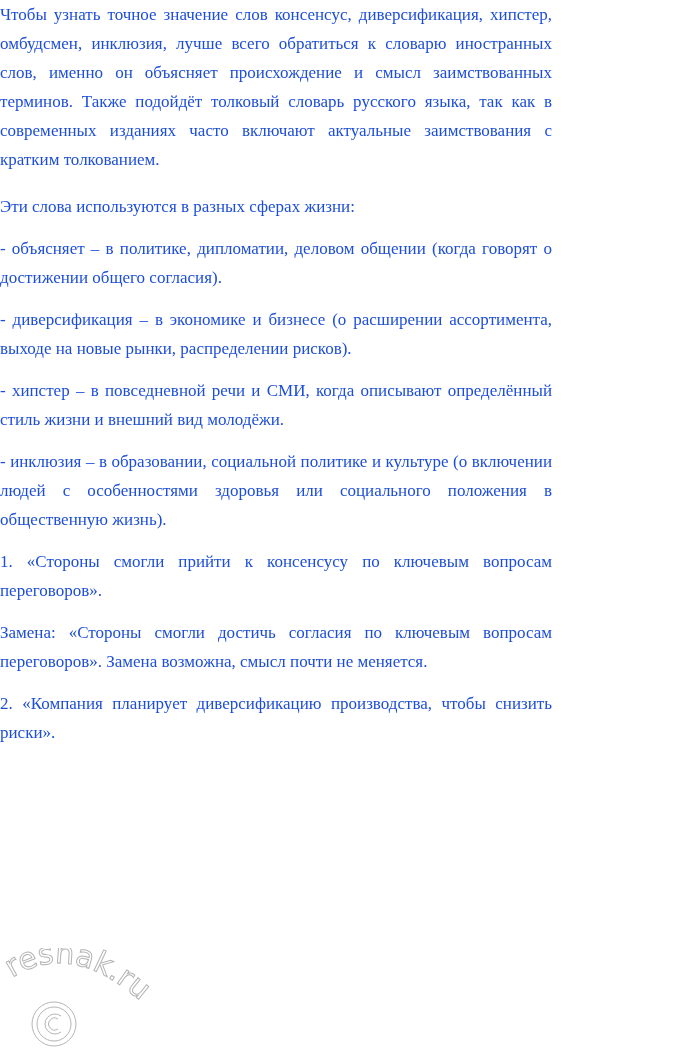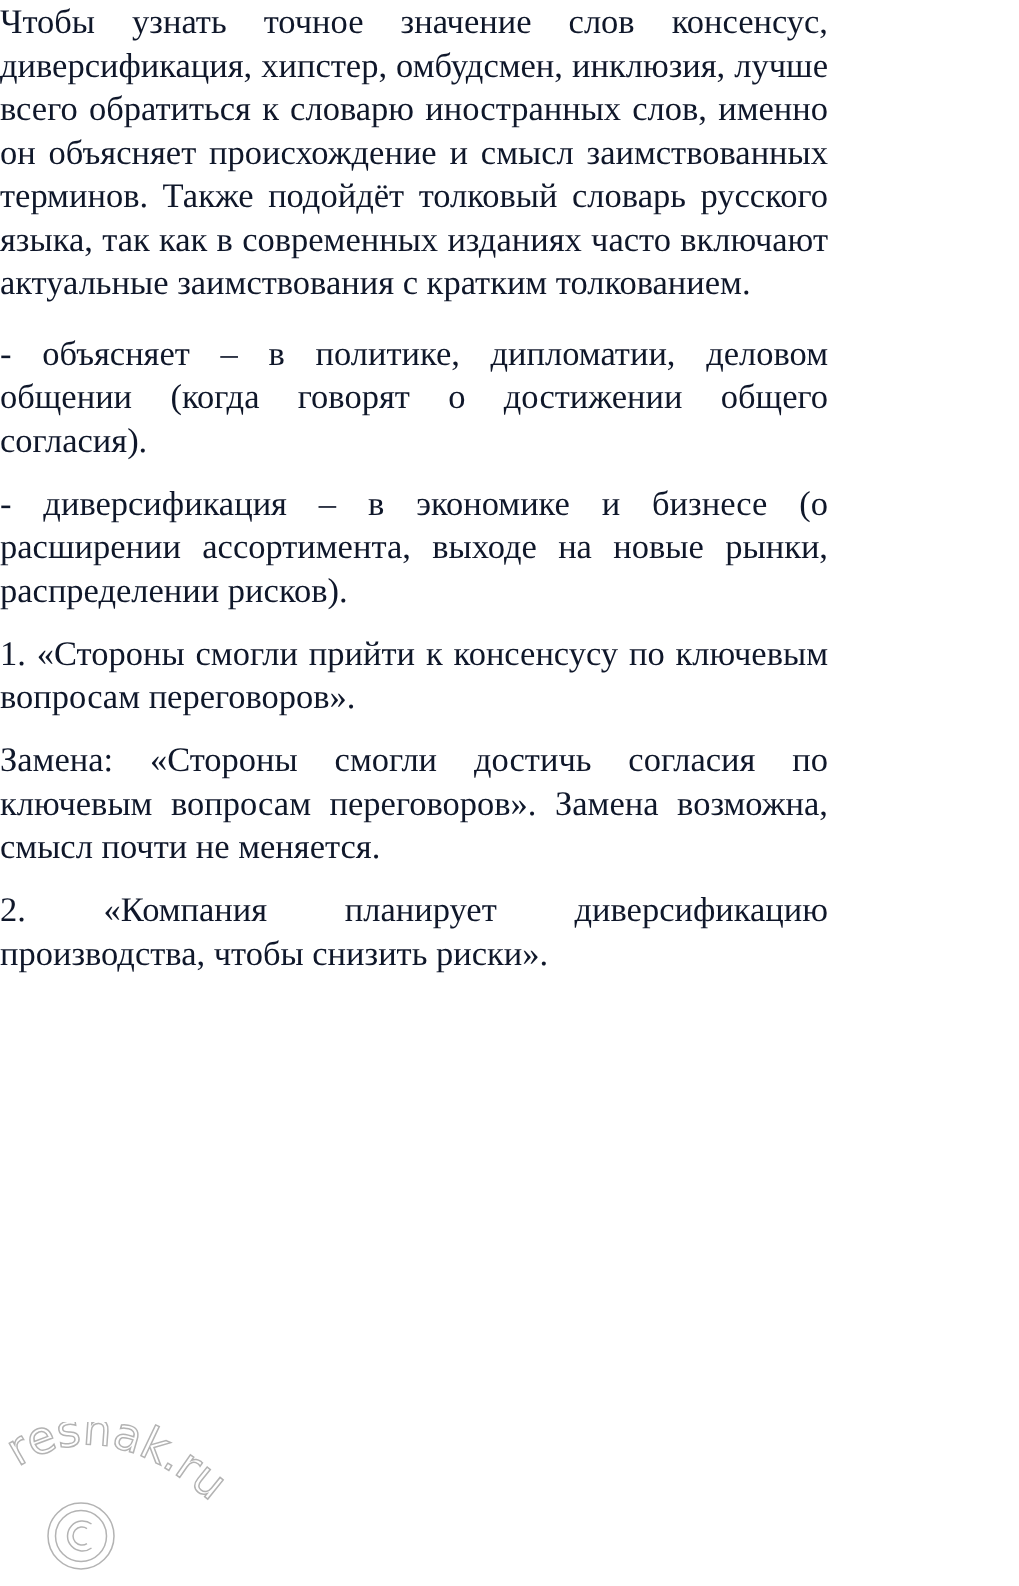--- a/index.html
+++ b/index.html
@@ -12,23 +12,23 @@
       height: 1057px;
       overflow: hidden;
       position: relative;
     }
     .doc {
       position: absolute;
       left: 0;
       top: 0;
       width: 552px;
       font-family: "Liberation Serif", "DejaVu Serif", serif;
-      font-size: 23px;
+      font-size: 17px;
       line-height: 29px;
-      color: #0f172a;
+      color: #1d4ed8;
     }
     .doc p {
       margin: 0 0 13px 0;
       text-align: justify;
       text-align-last: left;
     }
     .doc p.first {
       margin-top: 0;
       margin-bottom: 18px;
     }
@@ -39,22 +39,25 @@
       width: 170px;
       height: 110px;
       pointer-events: none;
     }
   </style>
 </head>
 <body>
 
 <div class="doc">
   <p class="first">Чтобы узнать точное значение слов консенсус, диверсификация, хипстер, омбудсмен, инклюзия, лучше всего обратиться к словарю иностранных слов, именно он объясняет происхождение и смысл заимствованных терминов. Также подойдёт толковый словарь русского языка, так как в современных изданиях часто включают актуальные заимствования с кратким толкованием.</p>
+  <p>Эти слова используются в разных сферах жизни:</p>
   <p>- объясняет – в политике, дипломатии, деловом общении (когда говорят о достижении общего согласия).</p>
   <p>- диверсификация – в экономике и бизнесе (о расширении ассортимента, выходе на новые рынки, распределении рисков).</p>
+  <p>- хипстер – в повседневной речи и СМИ, когда описывают определённый стиль жизни и внешний вид молодёжи.</p>
+  <p>- инклюзия – в образовании, социальной политике и культуре (о включении людей с особенностями здоровья или социального положения в общественную жизнь).</p>
   <p>1. «Стороны смогли прийти к консенсусу по ключевым вопросам переговоров».</p>
   <p>Замена: «Стороны смогли достичь согласия по ключевым вопросам переговоров». Замена возможна, смысл почти не меняется.</p>
   <p>2. «Компания планирует диверсификацию производства, чтобы снизить риски».</p>
 </div>
 
 <svg class="watermark" viewBox="0 0 170 110" xmlns="http://www.w3.org/2000/svg">
   <defs>
     <path id="wm-arc" d="M 8 30 Q 60 -4 120 40 T 150 110" fill="none"></path>
   </defs>
   <text font-family="DejaVu Sans, sans-serif" font-size="30" fill="none" stroke="#9a9a9a" stroke-width="1" opacity="0.75">

